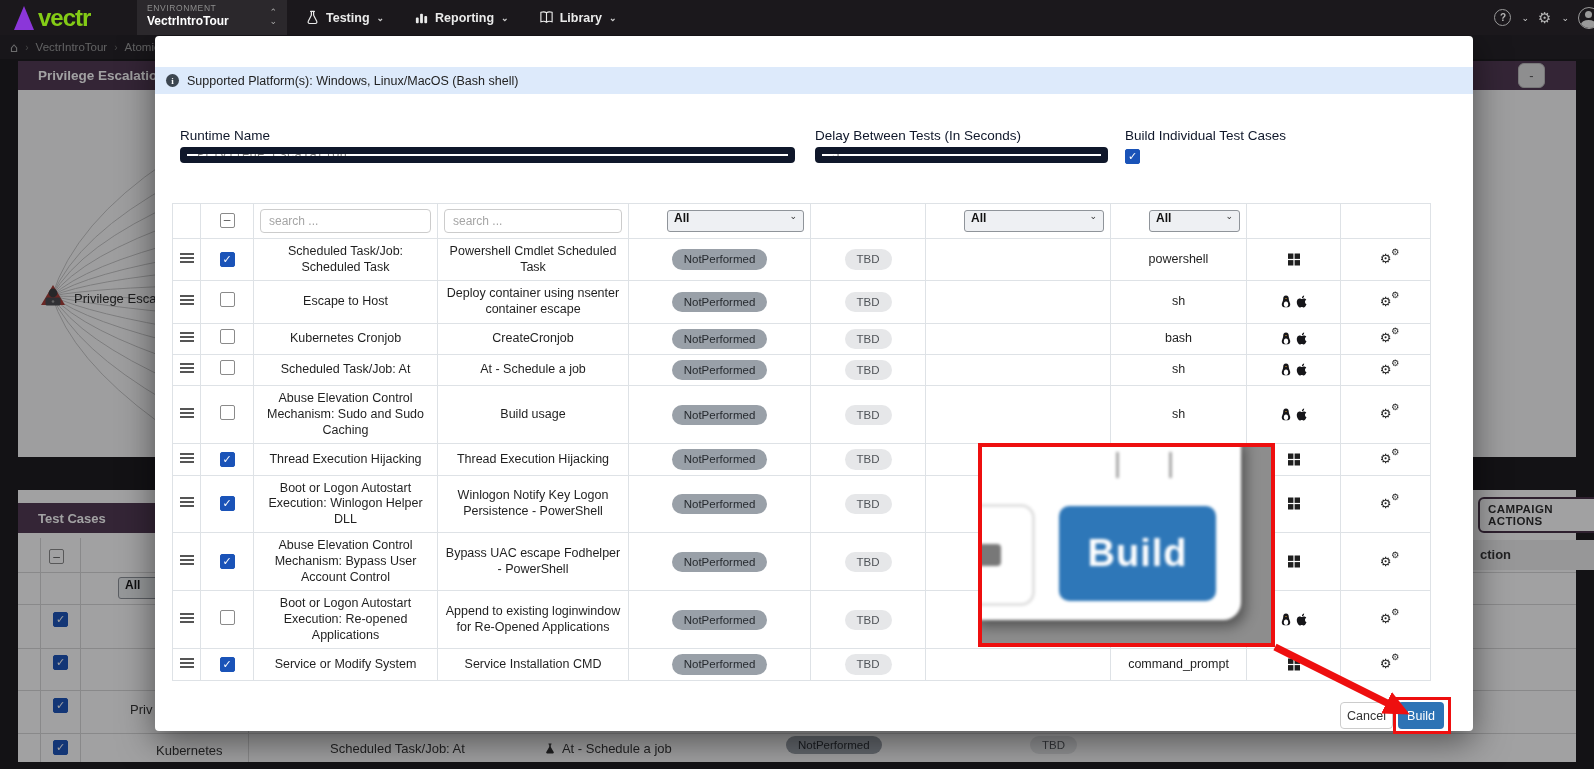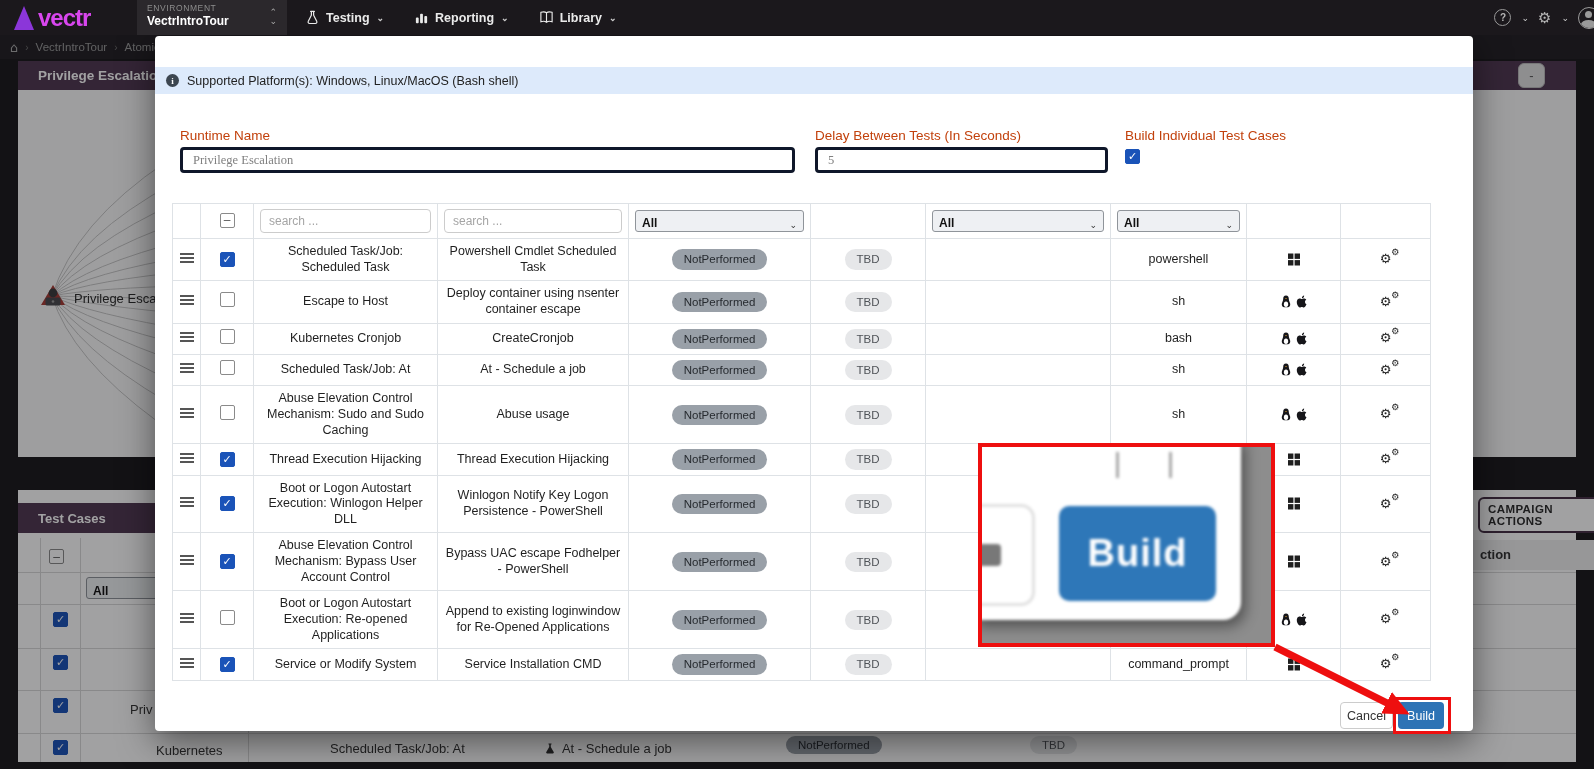--- a/index.html
+++ b/index.html
@@ -4,21 +4,21 @@
 <style>
   * { margin:0; padding:0; box-sizing:border-box; }
   html,body { width:1594px; height:769px; overflow:hidden; background:#1b191c;
     font-family:"Liberation Sans", sans-serif; }
   .stage { position:relative; width:1594px; height:769px; }
 
   
   .navbar { position:absolute; left:0; top:0; width:1594px; height:35px; background:#1b181c; z-index:30; }
   .logo { position:absolute; left:14px; top:4px; display:flex; align-items:center; gap:4px; }
   .logo-tri { width:0; height:0; border-left:10px solid transparent; border-right:10px solid transparent; border-bottom:24px solid #8b36d9; }
-  .logo-text { color:#d946ef; font-size:24px; font-weight:700; letter-spacing:-1px; }
+  .logo-text { color:#84cc16; font-size:24px; font-weight:700; letter-spacing:-1px; }
   .envbox { position:absolute; left:137px; top:0; width:150px; height:35px; background:#2b282c; padding:3px 10px; cursor:pointer; }
   .env-label { font-size:8.5px; color:#8d8d8d; letter-spacing:.6px; }
   .env-value { font-size:12px; color:#fff; font-weight:700; margin-top:1px; }
   .env-caret { position:absolute; right:10px; top:8px; color:#aaa; font-size:9px; line-height:9px; text-align:center; }
   .menus { position:absolute; left:305px; top:0; height:35px; display:flex; align-items:center; gap:30px; }
   .menu { display:flex; align-items:center; gap:6px; color:#eaeaea; font-size:12.5px; font-weight:700; cursor:pointer; }
   .menu svg { width:15px; height:15px; }
   .chev { color:#cfcfcf; font-size:9px; margin-left:1px; }
   .nav-right { position:absolute; right:8px; top:0; height:35px; display:flex; align-items:center; gap:9px; z-index:31; }
   .qcircle { width:17px; height:17px; border:1.6px solid #9a9a9a; border-radius:50%; color:#b5b5b5; font-size:10px; display:flex; align-items:center; justify-content:center; font-weight:700; }
@@ -54,35 +54,35 @@
   
   .dim { position:absolute; left:0; top:35px; width:1594px; height:734px; background:rgba(8,8,10,.38); z-index:10; }
 
   
   .modal { position:absolute; left:155px; top:36px; width:1318px; height:695px; background:#fff; border-radius:4px; box-shadow:0 10px 35px rgba(0,0,0,.5); z-index:20; overflow:hidden; }
   .modal-hdr { position:absolute; left:0; top:0; width:100%; height:31px; background:#4e3550; display:flex; align-items:center; padding-left:23px; }
   .modal-title { color:#fff; font-size:15px; font-weight:600; }
   .modal-close { position:absolute; right:28px; top:6px; color:#fff; font-size:15px; cursor:pointer; font-family:"DejaVu Sans", sans-serif; }
   .infobar { position:absolute; left:0; top:31px; width:100%; height:27px; background:#ddeafb; display:flex; align-items:center; gap:8px; padding-left:11px; color:#222; font-size:12.5px; }
   .info-icon { width:13px; height:13px; border-radius:50%; background:#3c4650; color:#fff; font-size:9px; font-weight:700; display:flex; align-items:center; justify-content:center; font-family:"Liberation Serif", serif; }
-  .flabel { position:absolute; top:92px; font-size:13.5px; color:#c2410c; font-weight:500; }
-  .finput { position:absolute; top:111px; height:26px; border:3px solid #0f172a; border-radius:4px; padding:0 10px; font-size:12.5px; color:#808080; font-family:Liberation Serif, serif; background:#fff; }
+  .flabel { position:absolute; top:92px; font-size:13.5px; color:#0f172a; font-weight:500; }
+  .finput { position:absolute; top:111px; height:16px; border:7px solid #0f172a; border-radius:4px; padding:0 10px; font-size:12.5px; color:#808080; font-family:Liberation Mono, monospace; background:#fff; }
   .cb { display:inline-flex; align-items:center; justify-content:center; width:15px; height:15px; border:1.5px solid #8a8a8a; border-radius:2px; background:#fff; font-size:11px; color:#fff; cursor:pointer; line-height:1; }
   .cb.checked { background:#1a53b8; border-color:#1a53b8; }
   .cb.indet { color:#555; font-size:12px; }
   .bic { position:absolute; left:970px; top:113px; }
 
   .mtable-wrap { position:absolute; left:17px; top:167px; width:1258px; }
   table.mtable { border-collapse:collapse; width:1258px; table-layout:fixed; background:#fff; font-size:12.5px; color:#1f1f1f; }
   .mtable th, .mtable td { border:1px solid #dee2e6; text-align:center; vertical-align:middle; padding:5px 6px; line-height:1.25; }
   .mtable th { font-size:13px; font-weight:700; color:#111; height:27px; padding:3px; }
   .mtable .filter td { height:32px; }
   .sinput { width:100%; height:24px; border:1px solid #ccc; border-radius:4px; padding:0 8px; font-size:12px; color:#3b82f6; font-family:"Liberation Sans", sans-serif; }
   .sinput::placeholder { color:#a5a5a5; }
-  .fsel { display:flex; align-items:flex-end; justify-content:space-between; background:#eef0f3; border:1px solid #8f949a; border-radius:3px; height:22px; padding:0 6px; font-weight:700; font-size:12px; color:#111; cursor:pointer; }
+  .fsel { display:flex; align-items:flex-start; justify-content:space-between; background:#eef0f3; border:1px solid #8f949a; border-radius:3px; height:22px; padding:0 6px; font-weight:700; font-size:12px; color:#111; cursor:pointer;margin-left:32px; }
   .fsel .arr { font-size:9px; color:#333; font-weight:400; }
   .badge { display:inline-block; padding:3px 12px; border-radius:11px; font-size:11.5px; font-weight:500; }
   .badge.np { background:#99a0a8; color:#262a2f; }
   .badge.tbd { background:#e6e7e9; color:#4f5358; }
   .drag { display:inline-block; width:14px; height:2px; background:#555; box-shadow:0 4px 0 #555, 0 8px 0 #555; margin-bottom:8px; cursor:grab; }
   .cogs { position:relative; font-family:"DejaVu Sans", sans-serif; font-size:13px; color:#222; cursor:pointer; }
   .cogs .c2 { position:absolute; font-size:9px; top:-4px; right:-8px; }
   .pi { width:12px; height:13px; vertical-align:middle; margin:0 2px; }
   .btn-cancel { position:absolute; left:1185px; top:666px; width:53px; height:27px; border:1px solid #ccc; border-radius:4px; background:#fff; font-size:12.5px; color:#333; display:flex; align-items:center; justify-content:center; cursor:pointer; }
   .btn-build { position:absolute; left:1243px; top:666px; width:46px; height:27px; border-radius:4px; background:#2d73b5; color:#fff; font-size:12.5px; display:flex; align-items:center; justify-content:center; cursor:pointer; }
@@ -366,21 +366,21 @@
                 </svg><svg class="pi" viewBox="0 0 12 14">
                   <path d="M9.2 7.4 c0 -1.6 1.3 -2.4 1.4 -2.4 c-0.8 -1.1 -2 -1.3 -2.4 -1.3 c-1 -0.1 -2 0.6 -2.5 0.6 c-0.5 0 -1.3 -0.6 -2.1 -0.6 c-1.1 0 -2.1 0.6 -2.7 1.6 c-1.1 2 -0.3 4.9 0.8 6.5 c0.5 0.8 1.2 1.7 2 1.6 c0.8 0 1.1 -0.5 2.1 -0.5 c1 0 1.2 0.5 2.1 0.5 c0.9 0 1.4 -0.8 2 -1.6 c0.6 -0.9 0.9 -1.8 0.9 -1.8 c0 0 -1.6 -0.6 -1.6 -2.6 z" fill="#16161a"></path>
                   <path d="M7.7 2.6 c0.4 -0.5 0.7 -1.3 0.6 -2.1 c-0.6 0 -1.4 0.4 -1.8 1 c-0.4 0.5 -0.7 1.3 -0.6 2 c0.7 0.1 1.4 -0.4 1.8 -0.9 z" fill="#16161a"></path>
                 </svg></td>
               <td><span class="cogs">⚙<span class="c2">⚙</span></span></td>
             </tr>
             <tr>
               <td><span class="drag"></span></td>
               <td><span class="cb "></span></td>
               <td>Abuse Elevation Control Mechanism: Sudo and Sudo Caching</td>
-              <td>Abuse usage</td>
+              <td>Build usage</td>
               <td><span class="badge np">NotPerformed</span></td>
               <td><span class="badge tbd">TBD</span></td>
               <td></td>
               <td>sh</td>
               <td><svg class="pi" viewBox="0 0 12 14">
                   <path d="M6 0.5 C3.8 0.5 3 2.2 3 4 C3 5.5 2 7.5 1.5 9.5 C1 11.5 2.5 13.3 4 13.3 L8 13.3 C9.5 13.3 11 11.5 10.5 9.5 C10 7.5 9 5.5 9 4 C9 2.2 8.2 0.5 6 0.5 Z" fill="#16161a"></path>
                   <ellipse cx="6" cy="10" rx="2.3" ry="2.9" fill="#fff"></ellipse>
                   <path d="M4.9 3.6 L6 4.5 L7.1 3.6 L6 3.1 Z" fill="#c79233"></path>
                 </svg><svg class="pi" viewBox="0 0 12 14">
                   <path d="M9.2 7.4 c0 -1.6 1.3 -2.4 1.4 -2.4 c-0.8 -1.1 -2 -1.3 -2.4 -1.3 c-1 -0.1 -2 0.6 -2.5 0.6 c-0.5 0 -1.3 -0.6 -2.1 -0.6 c-1.1 0 -2.1 0.6 -2.7 1.6 c-1.1 2 -0.3 4.9 0.8 6.5 c0.5 0.8 1.2 1.7 2 1.6 c0.8 0 1.1 -0.5 2.1 -0.5 c1 0 1.2 0.5 2.1 0.5 c0.9 0 1.4 -0.8 2 -1.6 c0.6 -0.9 0.9 -1.8 0.9 -1.8 c0 0 -1.6 -0.6 -1.6 -2.6 z" fill="#16161a"></path>

